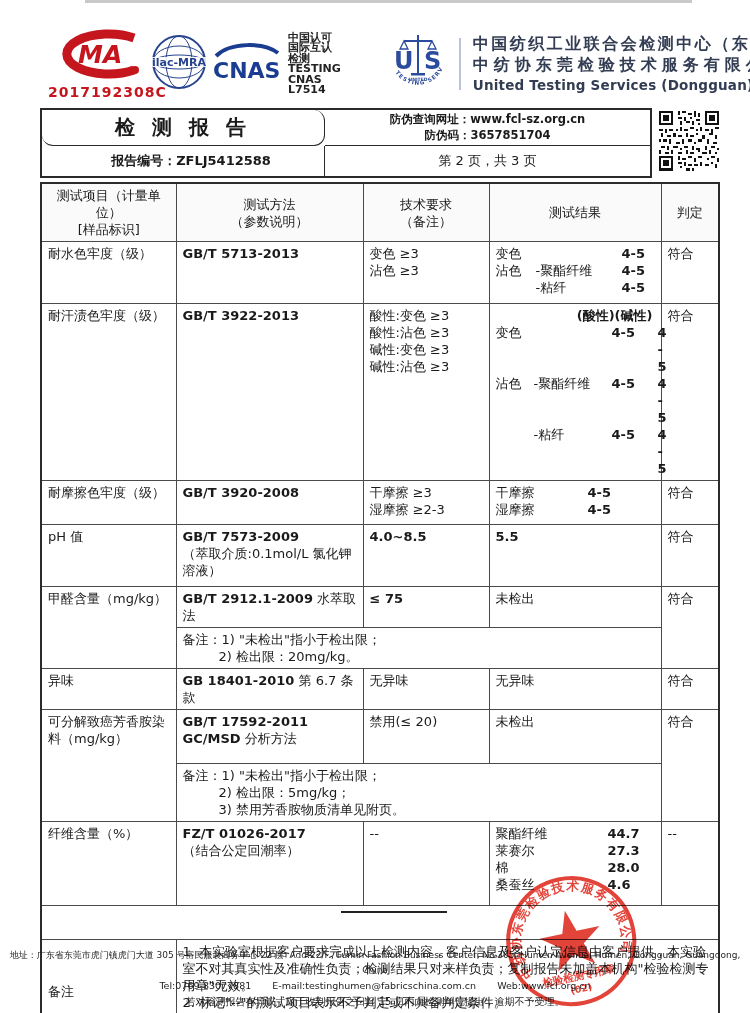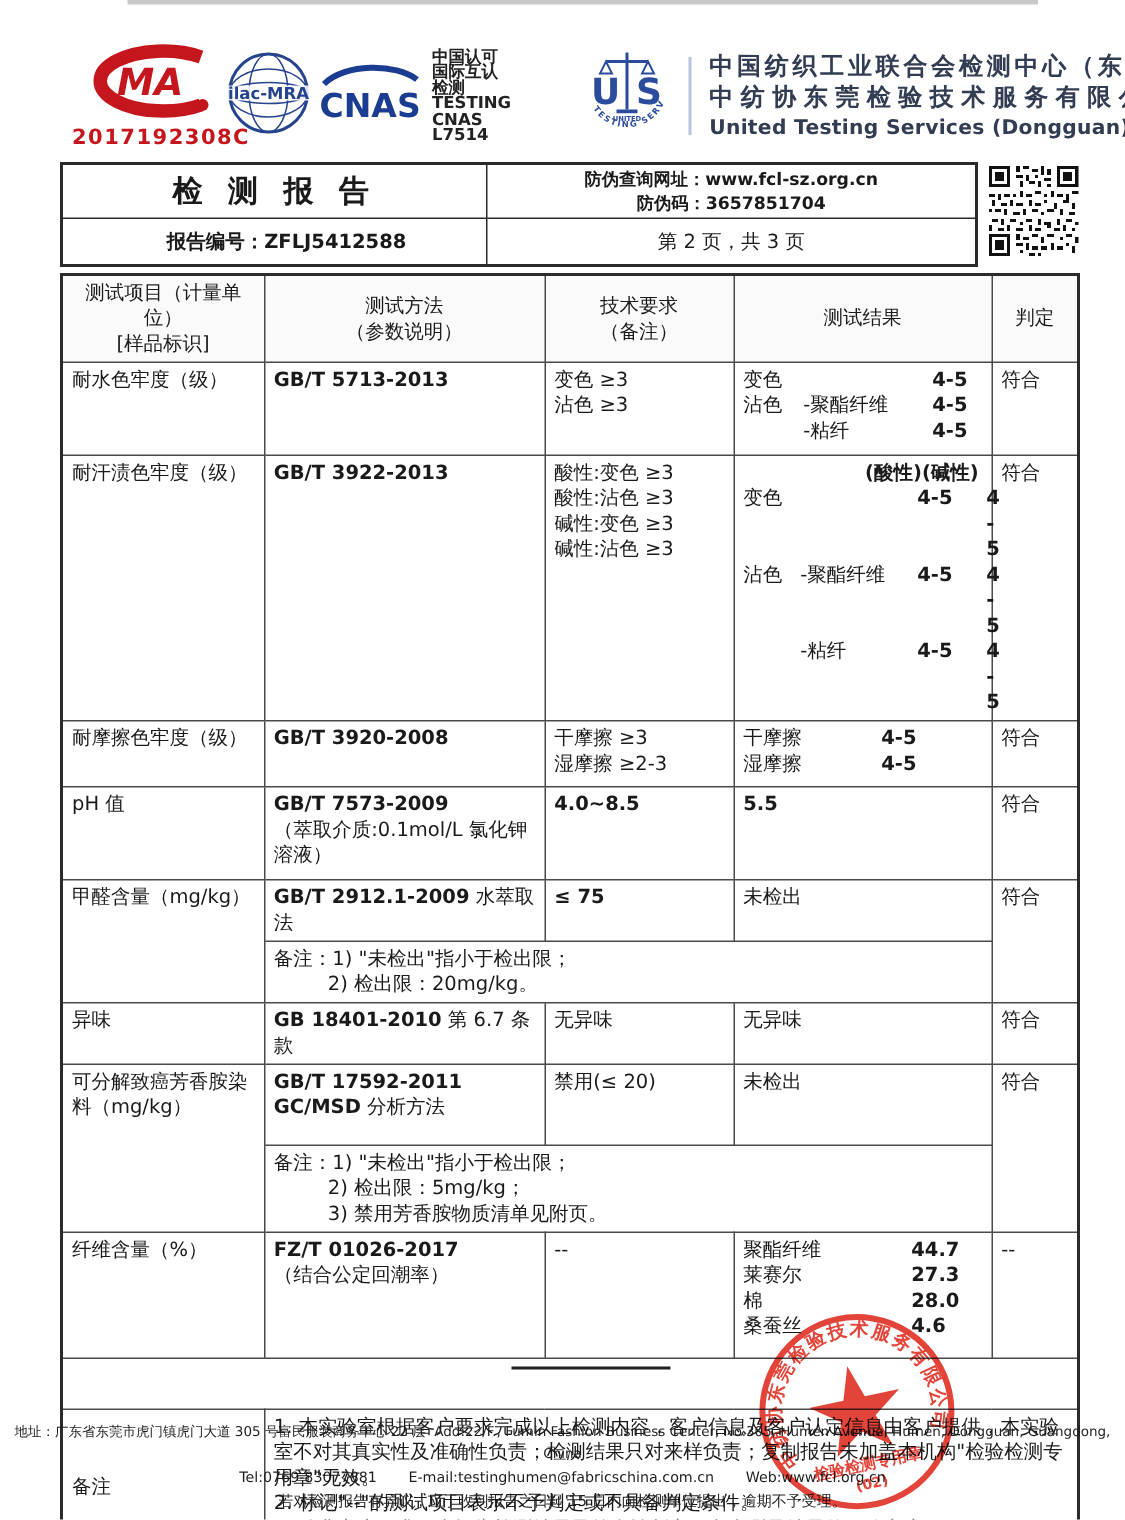--- a/index.html
+++ b/index.html
@@ -19,21 +19,21 @@
   .vsep{width:0;border-left:2px solid #b9c4de;height:52px;margin:0 12px 0 10px;}
   .company{line-height:21px;color:#323c52;white-space:nowrap;}
   .company .cn1{font-size:16px;font-weight:bold;letter-spacing:2.5px;}
   .company .cn2{font-size:16px;font-weight:bold;letter-spacing:5px;}
   .company .en{font-size:13.5px;font-weight:bold;letter-spacing:0.2px;}
 
   
   .title-grid{position:absolute;top:108px;left:40px;width:608px;border:2px solid #2a2a2a;
               display:grid;grid-template-columns:283px 1fr;grid-template-rows:36px 30px;}
   .title-grid>div{display:flex;flex-direction:column;justify-content:center;align-items:center;}
-  .tg-r1c1{border-right:1px solid #2a2a2a;border-bottom:1px solid #2a2a2a;}
+  .tg-r1c1{border-right:1px solid #2a2a2a;border-bottom:1px solid #2a2a2a;border-radius:11px;}
   .tg-r1c2{border-bottom:1px solid #2a2a2a;}
   .tg-r2c1{border-right:1px solid #2a2a2a;padding-left:16px;}
   .report-title{font-size:20px;font-weight:bold;letter-spacing:5px;}
   .antifake{font-size:11.5px;font-weight:bold;line-height:15.5px;}
   .report-no{font-size:13px;font-weight:bold;}
   .page-info{font-size:13px;}
   .qr{position:absolute;top:109px;left:659px;width:60px;height:63px;}
 
   
   table.main{position:absolute;top:182px;left:40px;width:678px;border-collapse:collapse;

